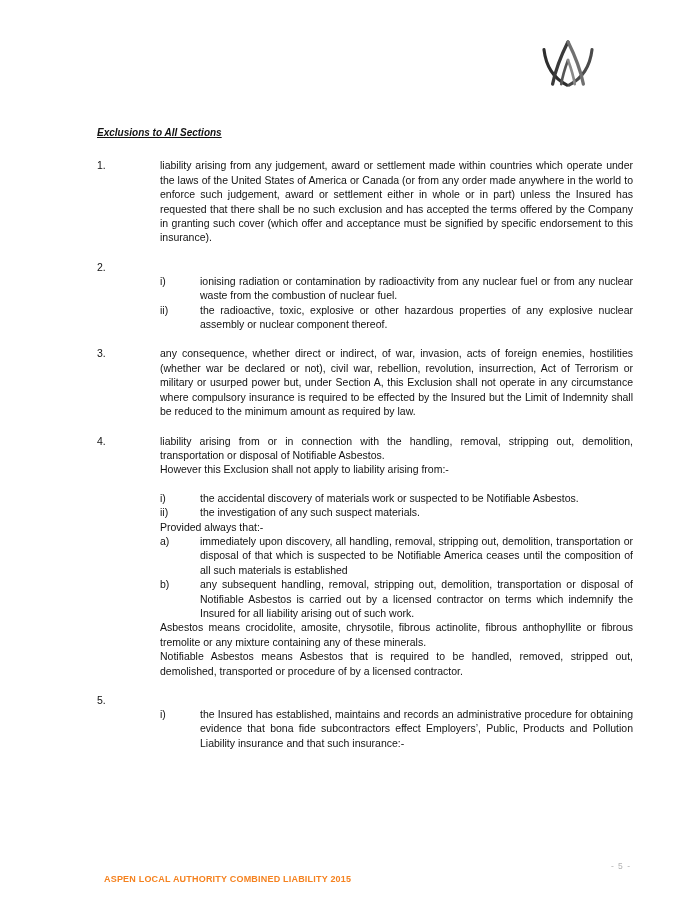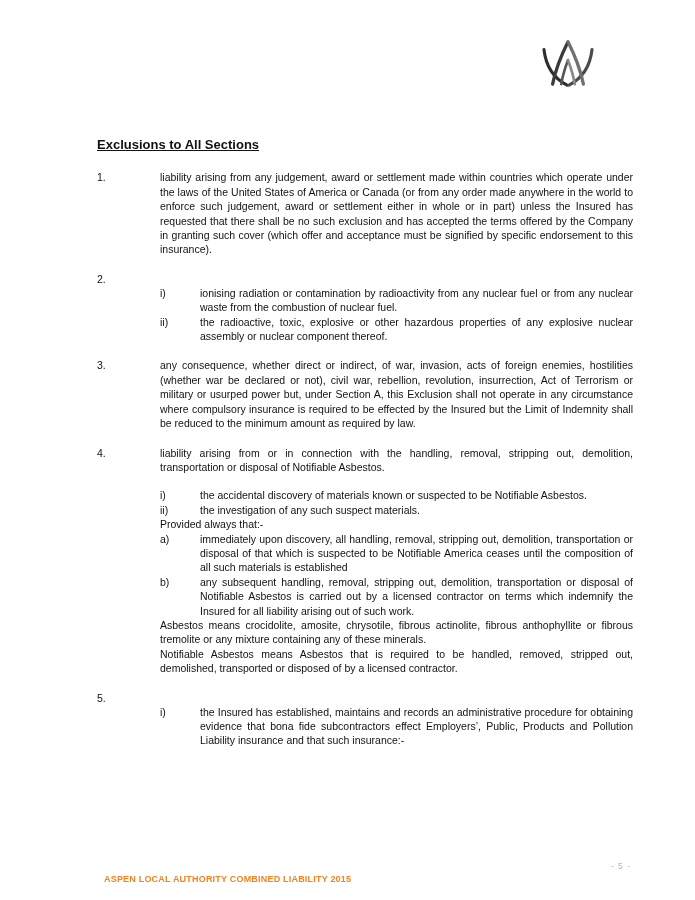--- a/index.html
+++ b/index.html
@@ -3,21 +3,21 @@
 <meta charset="utf-8">
 <style>
   html,body{margin:0;padding:0;background:#888;}
   .page{
     position:relative;width:695px;height:900px;background:#ffffff;margin:0 auto;
     font-family:"Liberation Sans","DejaVu Sans",sans-serif;
     font-size:10.5px;line-height:14.4px;color:#111;overflow:hidden;
   }
   .logo{position:absolute;top:38px;right:95px;width:64px;height:50px;}
   .content{position:absolute;left:97px;top:126px;width:536px;}
-  .heading{font-size:13px;font-weight:bold;text-decoration:underline;margin:12px 0 18px 0;}
+  .heading{font-size:10px;font-weight:bold;text-decoration:underline;margin:0 0 18px 0;font-style:italic;}
   .intro{margin:0 0 15px 0;}
   .item{display:flex;margin-bottom:15px;}
   .num{flex:0 0 63px;width:63px;}
   .body{flex:1;min-width:0;}
   .body p{margin:0;text-align:justify;}
   .gap{margin-top:14px;}
   .sublist{margin-top:14px;}
   .sublist.tight{margin-top:0;}
   .sub{display:flex;}
   .slabel{flex:0 0 40px;width:40px;}
@@ -80,43 +80,44 @@
       <div class="num">3.</div>
       <div class="body">
         <p>any consequence, whether direct or indirect, of war, invasion, acts of foreign enemies, hostilities (whether war be declared or not), civil war, rebellion, revolution, insurrection, Act of Terrorism or military or usurped power but, under Section A, this Exclusion shall not operate in any circumstance where compulsory insurance is required to be effected by the Insured but the Limit of Indemnity shall be reduced to the minimum amount as required by law.</p>
       </div>
     </div>
 
     <div class="item">
       <div class="num">4.</div>
       <div class="body">
         <p>liability arising from or in connection with the handling, removal, stripping out, demolition, transportation or disposal of Notifiable Asbestos.</p>
+        <p class="gap">However this Exclusion shall not apply to liability arising from:-</p>
         <div class="sublist">
           <div class="sub">
             <div class="slabel">i)</div>
-            <p>the accidental discovery of materials known or suspected to be Notifiable Asbestos.</p>
+            <p>the accidental discovery of materials work or suspected to be Notifiable Asbestos.</p>
           </div>
           <div class="sub">
             <div class="slabel">ii)</div>
             <p>the investigation of any such suspect materials.</p>
           </div>
         </div>
         <p class="gap">Provided always that:-</p>
         <div class="sublist tight">
           <div class="sub">
             <div class="slabel">a)</div>
             <p>immediately upon discovery, all handling, removal, stripping out, demolition, transportation or disposal of that which is suspected to be Notifiable America ceases until the composition of all such materials is established</p>
           </div>
           <div class="sub">
             <div class="slabel">b)</div>
             <p>any subsequent handling, removal, stripping out, demolition, transportation or disposal of Notifiable Asbestos is carried out by a licensed contractor on terms which indemnify the Insured for all liability arising out of such work.</p>
           </div>
         </div>
         <p class="gap">Asbestos means crocidolite, amosite, chrysotile, fibrous actinolite, fibrous anthophyllite or fibrous tremolite or any mixture containing any of these minerals.</p>
-        <p class="gap">Notifiable Asbestos means Asbestos that is required to be handled, removed, stripped out, demolished, transported or disposed of by a licensed contractor.</p>
+        <p class="gap">Notifiable Asbestos means Asbestos that is required to be handled, removed, stripped out, demolished, transported or procedure of by a licensed contractor.</p>
       </div>
     </div>
 
     <div class="item">
       <div class="num">5.</div>
       <div class="body">
         <div class="sublist">
           <div class="sub">
             <div class="slabel">i)</div>
             <p>the Insured has established, maintains and records an administrative procedure for obtaining evidence that bona fide subcontractors effect Employers’, Public, Products and Pollution Liability insurance and that such insurance:-</p>

